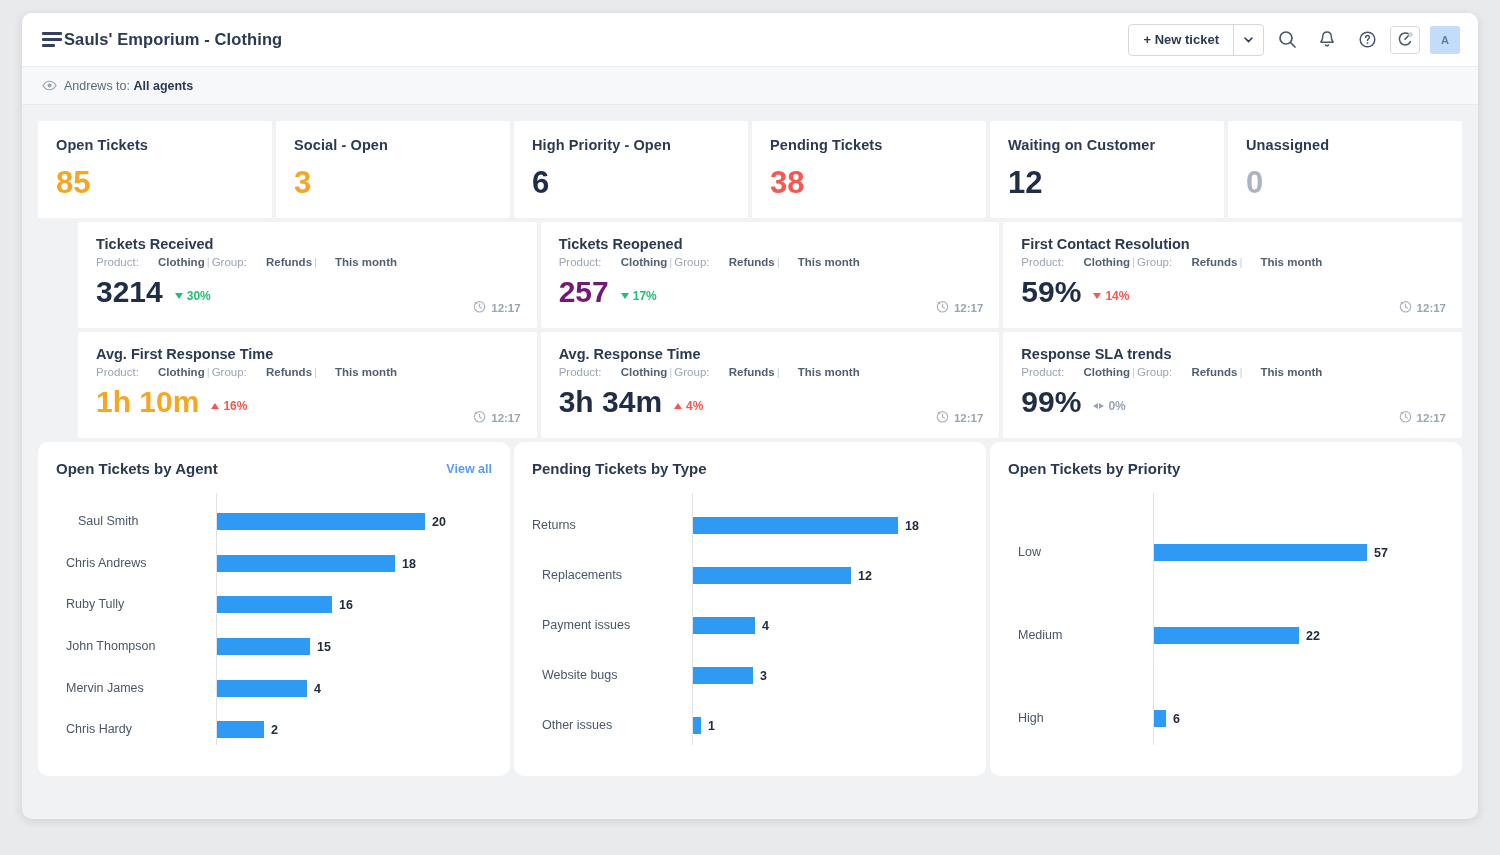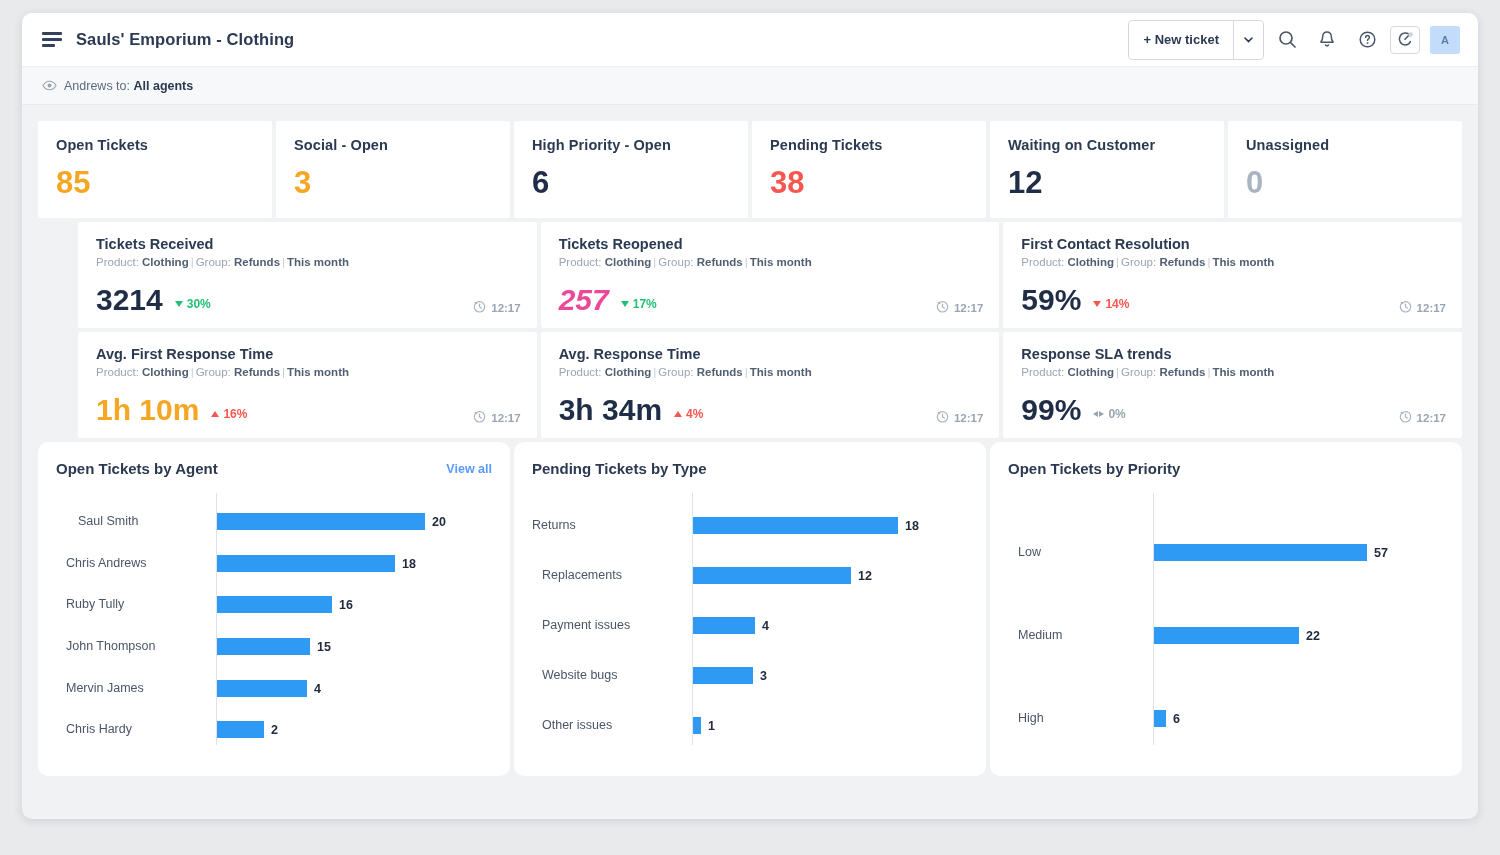--- a/index.html
+++ b/index.html
@@ -25,25 +25,25 @@
     display: flex; align-items: center;
     padding: 0 18px 0 20px;
     border-bottom: 1px solid #eceef1;
   }
   .hamburger { width: 20px; display: flex; flex-direction: column; gap: 3px; cursor: pointer; }
   .hamburger i { display:block; height: 3px; background: #33415c; border-radius: 1px; }
   .hamburger i:nth-child(1){ width: 20px; }
   .hamburger i:nth-child(2){ width: 20px; }
   .hamburger i:nth-child(3){ width: 13px; }
   .app-title {
-    margin-left: 14px; font-size: 16.5px; font-weight: 600; color: #2b3a52;
+    margin-left: 2px; font-size: 16.5px; font-weight: 600; color: #2b3a52;
     letter-spacing: .1px;
   }
   .topbar-right { margin-left: auto; display: flex; align-items: center; gap: 6px; }
-  .newticket-group { display: flex; height: 40px; border: 1px solid #d6dae0; border-radius: 4px; overflow: hidden; background:#fff; }
+  .newticket-group { display: flex; height: 32px; border: 1px solid #d6dae0; border-radius: 4px; overflow: hidden; background:#fff; }
   .newticket-btn {
     padding: 0 14px; display: flex; align-items: center; font-size: 13px;
     font-weight: 700; color: #2b3a52; cursor: pointer; white-space: nowrap;
   }
   .newticket-caret {
     width: 30px; border-left: 1px solid #d6dae0; display: flex;
     align-items: center; justify-content: center; cursor: pointer;
   }
   .icon-btn {
     width: 34px; height: 34px; display: flex; align-items: center; justify-content: center;
@@ -78,24 +78,24 @@
   .kpi-value { margin-top: 14px; font-size: 31px; font-weight: 700; line-height: 1; }
 
   
   .metric-row { display: flex; gap: 4px; margin-top: 4px; padding-left: 40px; }
   .metric-card {
     flex: 1; background: #fff; height: 106px; padding: 14px 16px 0 18px;
     position: relative; border-radius: 2px;
   }
   .metric-title { font-size: 14.5px; font-weight: 700; color: #2b3a52; }
   .metric-sub { margin-top: 4px; font-size: 11.5px; color: #9aa5b4; }
-  .metric-sub b { color: #4a5costs; }
+  .metric-sub b { color: #4a5costs; margin-left: 16px; }
   .metric-sub b { color: #515f73; font-weight: 700; }
   .metric-sub .sep { color: #c6ccd5; padding: 0 2px; }
-  .metric-bottom { margin-top: 17px; display: flex; align-items: flex-end; }
+  .metric-bottom { margin-top: 9px; display: flex; align-items: flex-end; }
   .metric-value { font-size: 30px; font-weight: 700; line-height: 1; }
   .metric-delta { font-size: 12px; font-weight: 700; margin-left: 12px; margin-bottom: 4px; display: flex; align-items: center; gap: 4px; }
   .tri-up { width:0;height:0;border-left:4.5px solid transparent;border-right:4.5px solid transparent;border-bottom:6px solid currentColor; }
   .tri-down { width:0;height:0;border-left:4.5px solid transparent;border-right:4.5px solid transparent;border-top:6px solid currentColor; }
   .flat-ind { display:flex; align-items:center; gap:1px; }
   .flat-ind .l { width:0;height:0;border-top:3.5px solid transparent;border-bottom:3.5px solid transparent;border-right:5px solid currentColor; }
   .flat-ind .r { width:0;height:0;border-top:3.5px solid transparent;border-bottom:3.5px solid transparent;border-left:5px solid currentColor; }
   .metric-time {
     position: absolute; right: 16px; bottom: 13px;
     display: flex; align-items: center; gap: 5px;
@@ -228,21 +228,21 @@
                 <path d="M6.5 4.1v2.8l1.9 1.2" fill="none" stroke="#aab4c0" stroke-width="1.2" stroke-linecap="round"></path>
                 <path d="M2.2 2.4l1.6 1.2" stroke="#aab4c0" stroke-width="1.2" stroke-linecap="round"></path>
               </svg></span>
             <span>12:17</span>
           </div>
         </div>
         <div class="metric-card">
           <div class="metric-title">Tickets Reopened</div>
           <div class="metric-sub"><span>Product:</span> <b>Clothing</b><span class="sep">|</span><span>Group:</span> <b>Refunds</b><span class="sep">|</span><b>This month</b></div>
           <div class="metric-bottom">
-            <span class="metric-value" style="color: #ec4899; font-style: italic;">257</span>
+            <span class="metric-value" style="color: #701a75;">257</span>
             <span class="metric-delta" style="color: rgb(33, 191, 115);">
               <span class="tri-down"></span>
               <span>17%</span>
             </span>
           </div>
           <div class="metric-time">
             <span><svg width="13" height="13" viewBox="0 0 13 13">
                 <circle cx="6.5" cy="6.8" r="5.2" fill="none" stroke="#aab4c0" stroke-width="1.2"></circle>
                 <path d="M6.5 4.1v2.8l1.9 1.2" fill="none" stroke="#aab4c0" stroke-width="1.2" stroke-linecap="round"></path>
                 <path d="M2.2 2.4l1.6 1.2" stroke="#aab4c0" stroke-width="1.2" stroke-linecap="round"></path>

